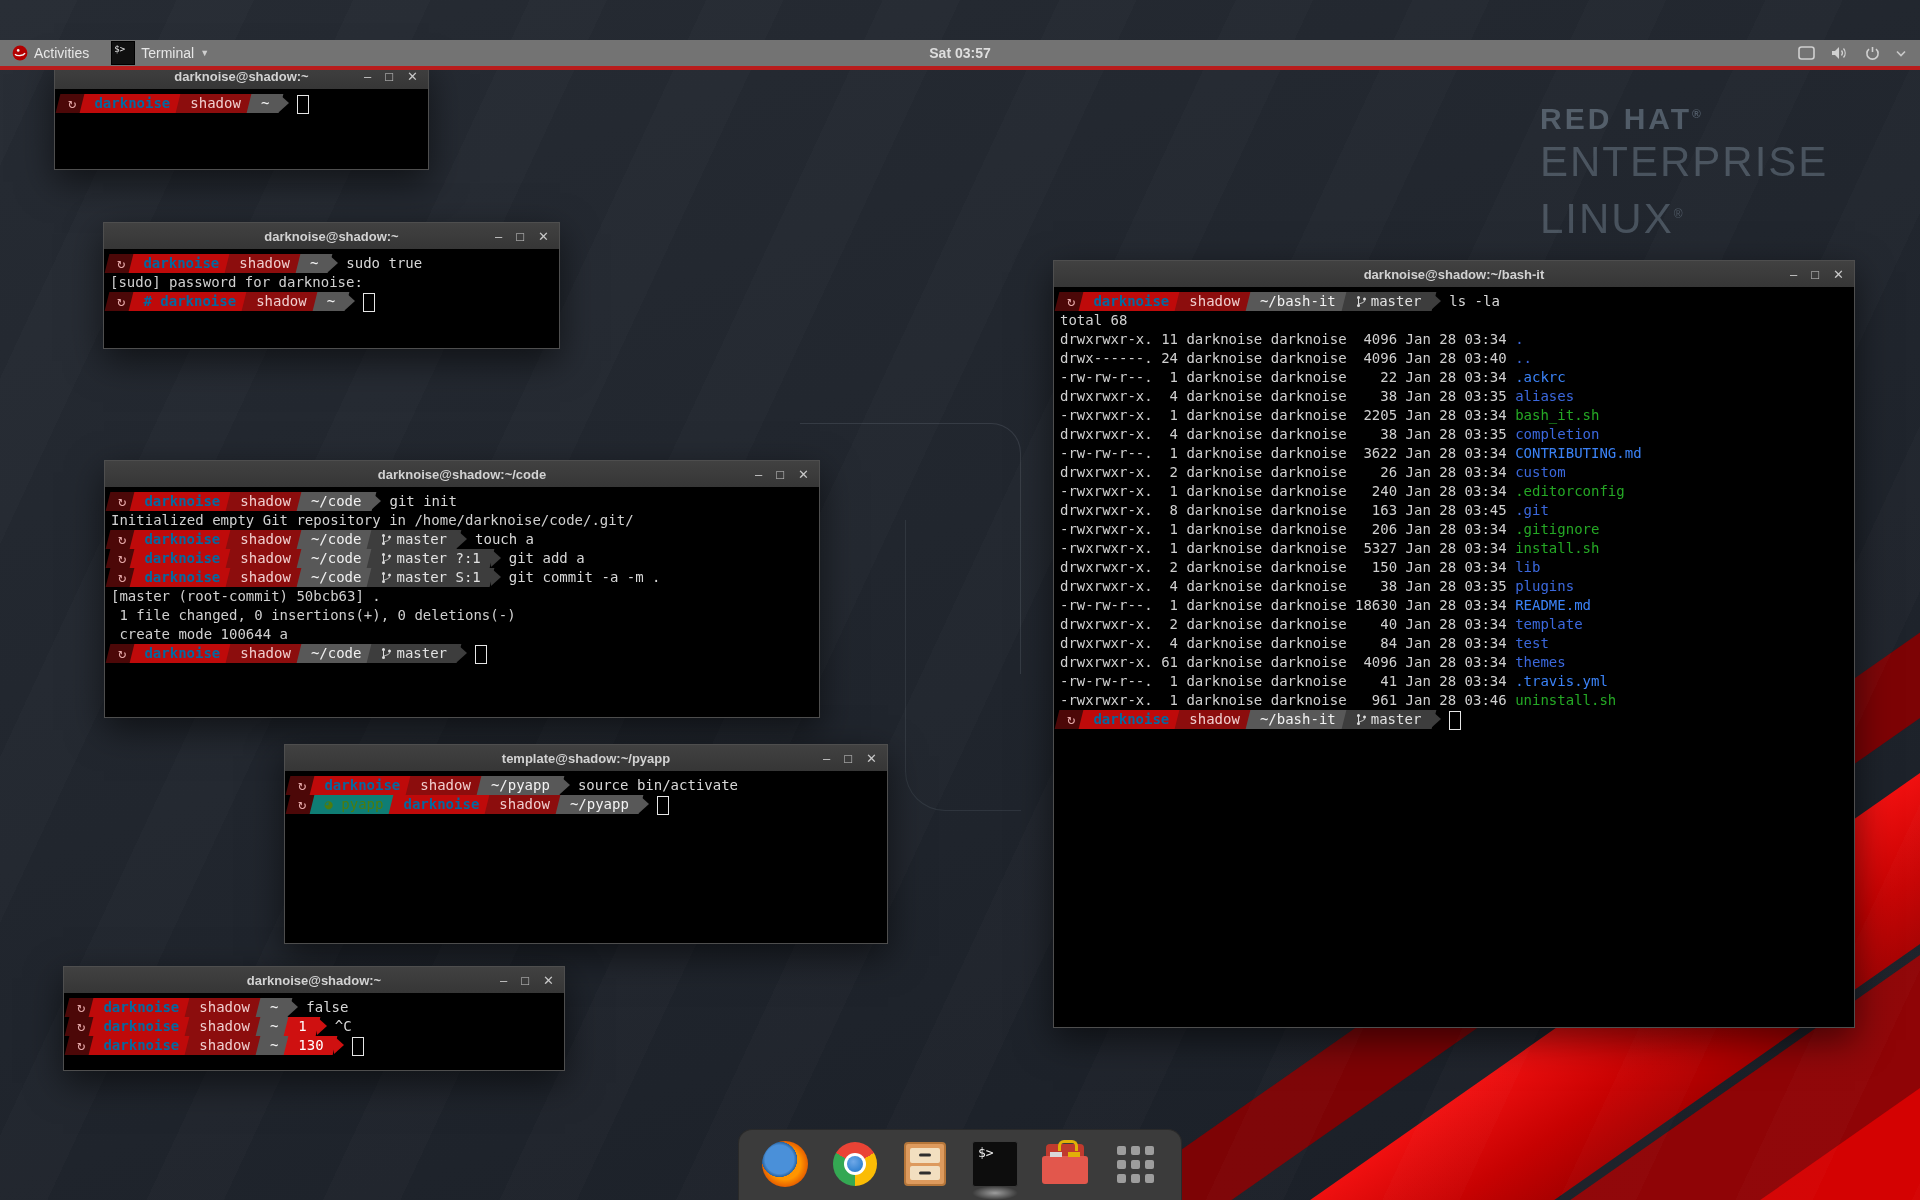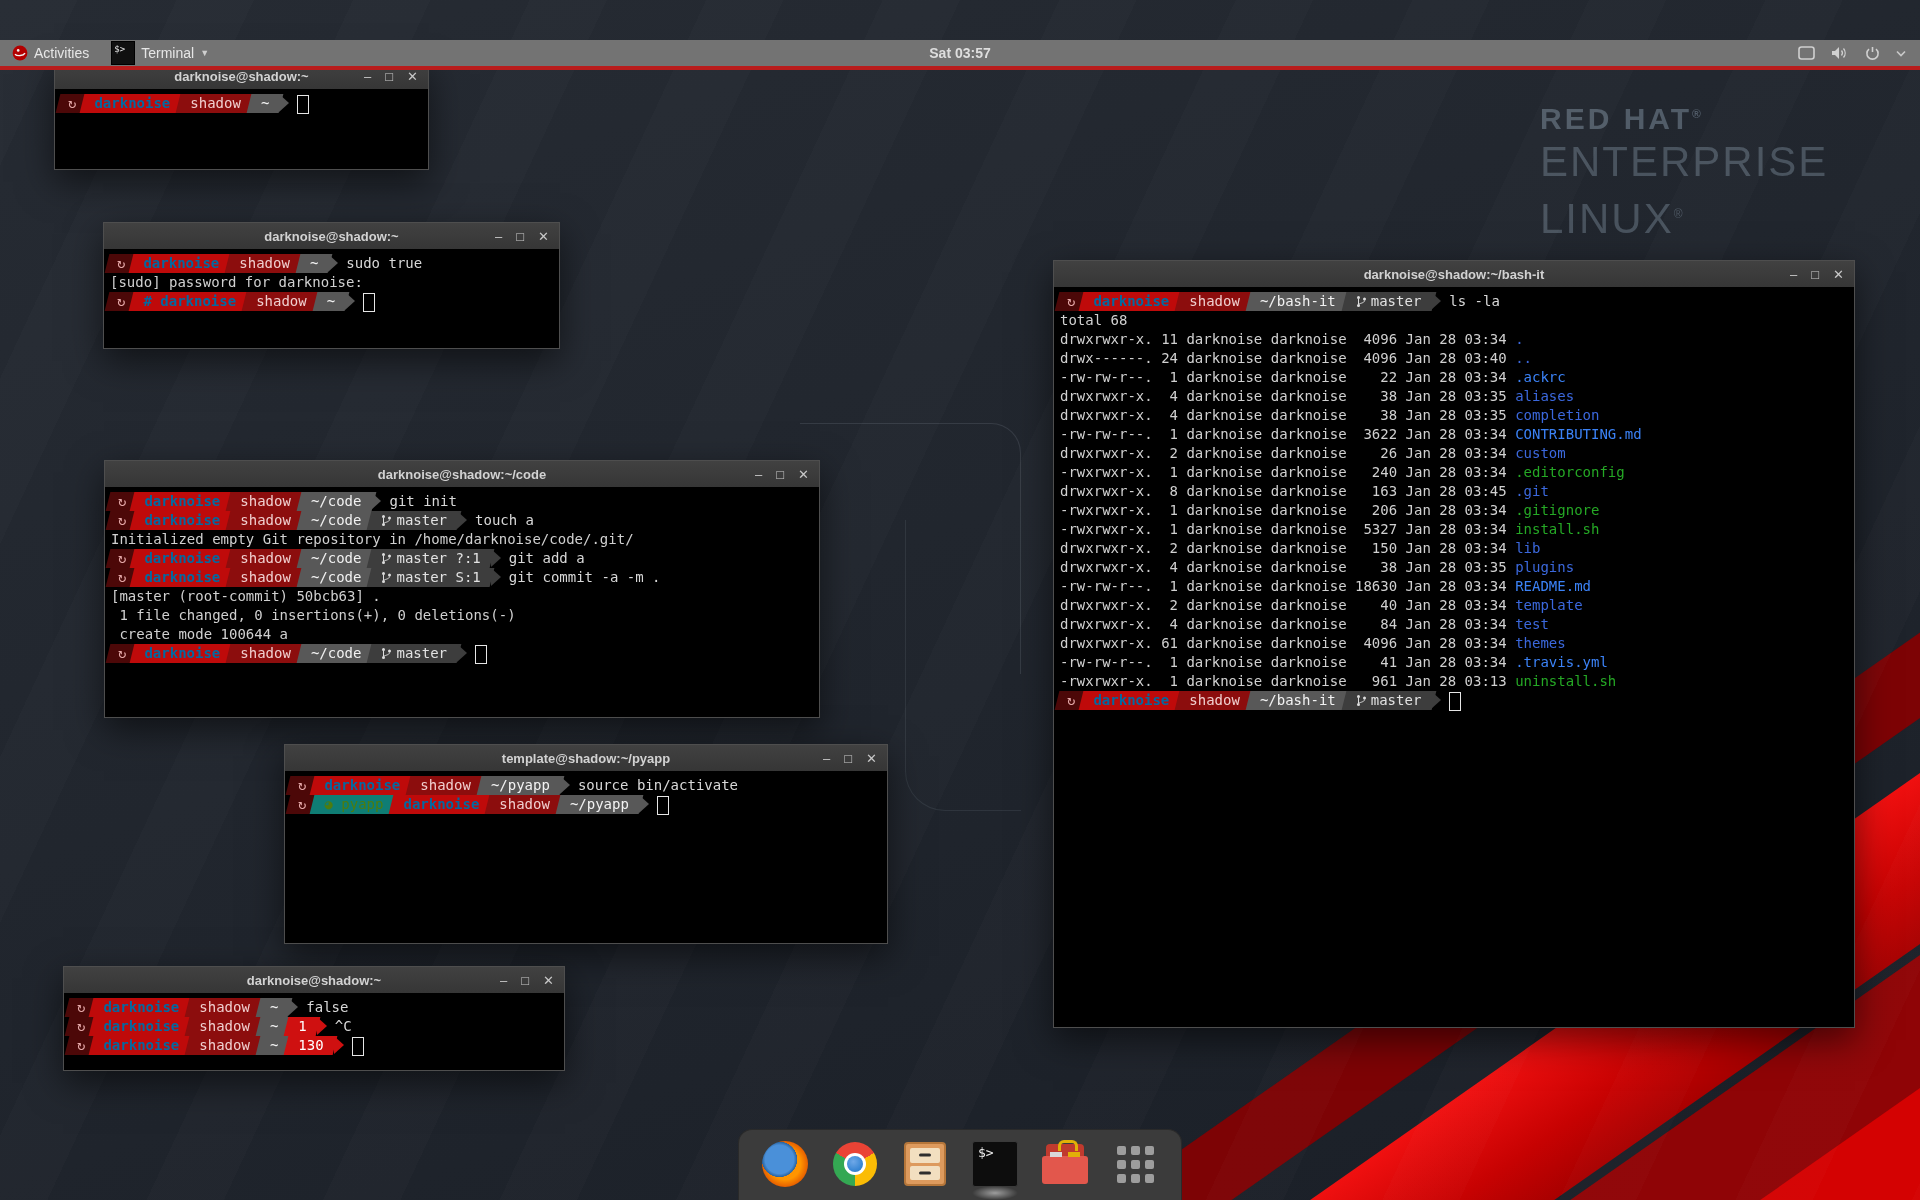--- a/index.html
+++ b/index.html
@@ -176,27 +176,27 @@
   <div class="titlebar">
     <span class="title">darknoise@shadow:~/code</span>
     <span class="controls">
         <span>–</span>
         <span>□</span>
         <span>✕</span>
       </span>
   </div>
   <div class="term-body">
       <div class="tline"><span class="seg k-pi">↻</span><span class="seg k-u">darknoise</span><span class="seg k-h">shadow</span><span class="seg k-p">~/code</span><span class="arr k-ap"></span><span class="k-c">git init</span></div>
+      <div class="tline"><span class="k-o">Initialized empty Git repository in /home/darknoise/code/.git/</span></div>
       <div class="tline"><span class="seg k-pi">↻</span><span class="seg k-u">darknoise</span><span class="seg k-h">shadow</span><span class="seg k-p">~/code</span><span class="seg k-g"><svg width="11" height="13" viewBox="0 0 11 13">
             <circle cx="2.5" cy="2.5" r="1.5" fill="#ddd"></circle>
             <circle cx="2.5" cy="10.5" r="1.5" fill="#ddd"></circle>
             <circle cx="8.5" cy="4" r="1.5" fill="#ddd"></circle>
             <path d="M2.5 4v5M8.5 5.5c0 3-6 2.5-6 4.5" stroke="#ddd" fill="none"></path>
           </svg>master</span><span class="arr k-ag"></span><span class="k-c">touch a</span></div>
-      <div class="tline"><span class="k-o">Initialized empty Git repository in /home/darknoise/code/.git/</span></div>
       <div class="tline"><span class="seg k-pi">↻</span><span class="seg k-u">darknoise</span><span class="seg k-h">shadow</span><span class="seg k-p">~/code</span><span class="seg k-g"><svg width="11" height="13" viewBox="0 0 11 13">
             <circle cx="2.5" cy="2.5" r="1.5" fill="#ddd"></circle>
             <circle cx="2.5" cy="10.5" r="1.5" fill="#ddd"></circle>
             <circle cx="8.5" cy="4" r="1.5" fill="#ddd"></circle>
             <path d="M2.5 4v5M8.5 5.5c0 3-6 2.5-6 4.5" stroke="#ddd" fill="none"></path>
           </svg>master ?:1</span><span class="arr k-ag"></span><span class="k-c">git add a</span></div>
       <div class="tline"><span class="seg k-pi">↻</span><span class="seg k-u">darknoise</span><span class="seg k-h">shadow</span><span class="seg k-p">~/code</span><span class="seg k-g"><svg width="11" height="13" viewBox="0 0 11 13">
             <circle cx="2.5" cy="2.5" r="1.5" fill="#ddd"></circle>
             <circle cx="2.5" cy="10.5" r="1.5" fill="#ddd"></circle>
             <circle cx="8.5" cy="4" r="1.5" fill="#ddd"></circle>
@@ -259,35 +259,36 @@
             <circle cx="2.5" cy="2.5" r="1.5" fill="#ddd"></circle>
             <circle cx="2.5" cy="10.5" r="1.5" fill="#ddd"></circle>
             <circle cx="8.5" cy="4" r="1.5" fill="#ddd"></circle>
             <path d="M2.5 4v5M8.5 5.5c0 3-6 2.5-6 4.5" stroke="#ddd" fill="none"></path>
           </svg>master</span><span class="arr k-ag"></span><span class="k-c">ls -la</span></div>
       <div class="tline"><span class="k-o">total 68</span></div>
       <div class="tline"><span class="k-o">drwxrwxr-x. 11 darknoise darknoise  4096 Jan 28 03:34 </span><span class="k-d">.</span></div>
       <div class="tline"><span class="k-o">drwx------. 24 darknoise darknoise  4096 Jan 28 03:40 </span><span class="k-d">..</span></div>
       <div class="tline"><span class="k-o">-rw-rw-r--.  1 darknoise darknoise    22 Jan 28 03:34 </span><span class="k-f">.ackrc</span></div>
       <div class="tline"><span class="k-o">drwxrwxr-x.  4 darknoise darknoise    38 Jan 28 03:35 </span><span class="k-d">aliases</span></div>
+      <div class="tline"><span class="k-o">-rwxrwxr-x.  1 darknoise darknoise  2205 Jan 28 03:34 </span><span class="k-e">bash_it.sh</span></div>
       <div class="tline"><span class="k-o">drwxrwxr-x.  4 darknoise darknoise    38 Jan 28 03:35 </span><span class="k-d">completion</span></div>
       <div class="tline"><span class="k-o">-rw-rw-r--.  1 darknoise darknoise  3622 Jan 28 03:34 </span><span class="k-f">CONTRIBUTING.md</span></div>
       <div class="tline"><span class="k-o">drwxrwxr-x.  2 darknoise darknoise    26 Jan 28 03:34 </span><span class="k-d">custom</span></div>
       <div class="tline"><span class="k-o">-rwxrwxr-x.  1 darknoise darknoise   240 Jan 28 03:34 </span><span class="k-e">.editorconfig</span></div>
       <div class="tline"><span class="k-o">drwxrwxr-x.  8 darknoise darknoise   163 Jan 28 03:45 </span><span class="k-d">.git</span></div>
       <div class="tline"><span class="k-o">-rwxrwxr-x.  1 darknoise darknoise   206 Jan 28 03:34 </span><span class="k-e">.gitignore</span></div>
       <div class="tline"><span class="k-o">-rwxrwxr-x.  1 darknoise darknoise  5327 Jan 28 03:34 </span><span class="k-e">install.sh</span></div>
       <div class="tline"><span class="k-o">drwxrwxr-x.  2 darknoise darknoise   150 Jan 28 03:34 </span><span class="k-d">lib</span></div>
       <div class="tline"><span class="k-o">drwxrwxr-x.  4 darknoise darknoise    38 Jan 28 03:35 </span><span class="k-d">plugins</span></div>
       <div class="tline"><span class="k-o">-rw-rw-r--.  1 darknoise darknoise 18630 Jan 28 03:34 </span><span class="k-f">README.md</span></div>
       <div class="tline"><span class="k-o">drwxrwxr-x.  2 darknoise darknoise    40 Jan 28 03:34 </span><span class="k-d">template</span></div>
       <div class="tline"><span class="k-o">drwxrwxr-x.  4 darknoise darknoise    84 Jan 28 03:34 </span><span class="k-d">test</span></div>
       <div class="tline"><span class="k-o">drwxrwxr-x. 61 darknoise darknoise  4096 Jan 28 03:34 </span><span class="k-d">themes</span></div>
       <div class="tline"><span class="k-o">-rw-rw-r--.  1 darknoise darknoise    41 Jan 28 03:34 </span><span class="k-f">.travis.yml</span></div>
-      <div class="tline"><span class="k-o">-rwxrwxr-x.  1 darknoise darknoise   961 Jan 28 03:13 </span><span class="k-e">uninstall.sh</span></div>
+      <div class="tline"><span class="k-o">-rwxrwxr-x.  1 darknoise darknoise   961 Jan 28 03:46 </span><span class="k-e">uninstall.sh</span></div>
       <div class="tline"><span class="seg k-pi">↻</span><span class="seg k-u">darknoise</span><span class="seg k-h">shadow</span><span class="seg k-p">~/bash-it</span><span class="seg k-g"><svg width="11" height="13" viewBox="0 0 11 13">
             <circle cx="2.5" cy="2.5" r="1.5" fill="#ddd"></circle>
             <circle cx="2.5" cy="10.5" r="1.5" fill="#ddd"></circle>
             <circle cx="8.5" cy="4" r="1.5" fill="#ddd"></circle>
             <path d="M2.5 4v5M8.5 5.5c0 3-6 2.5-6 4.5" stroke="#ddd" fill="none"></path>
           </svg>master</span><span class="arr k-ag"></span><span class="k-cur"></span></div>
     </div>
 </div>
 
 <div class="dock">

